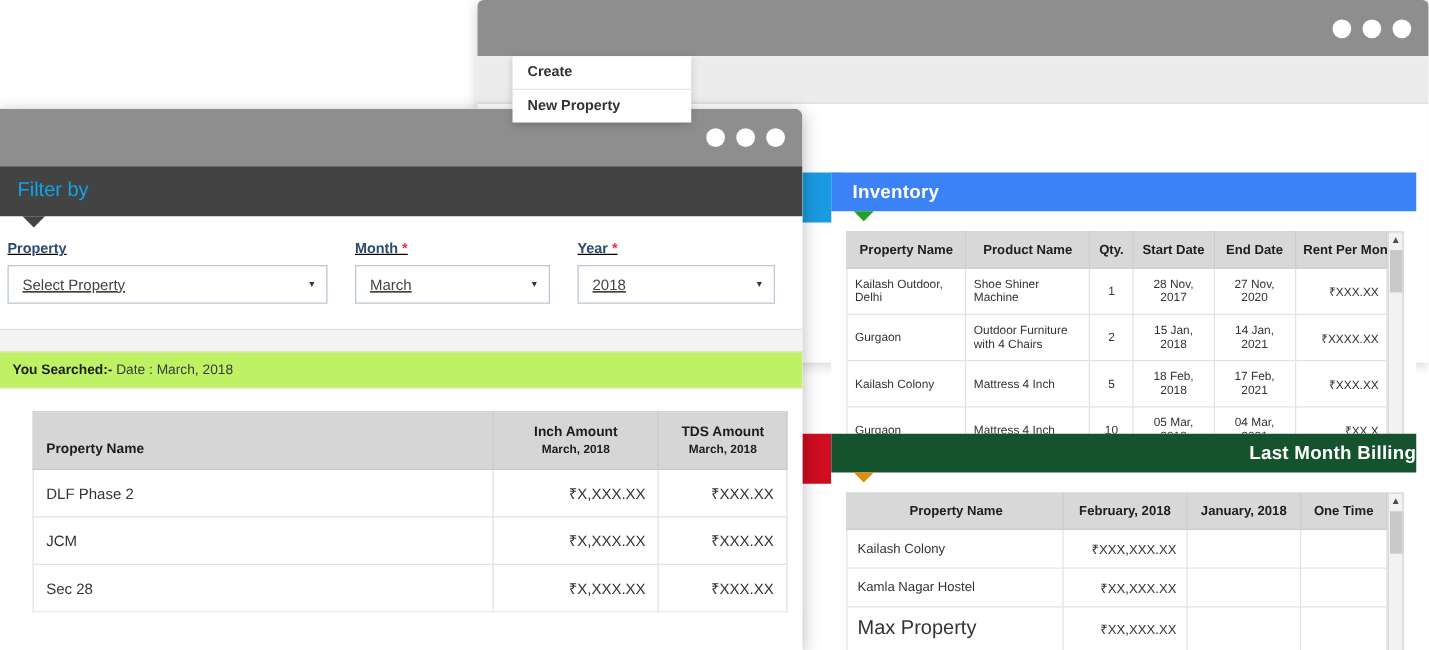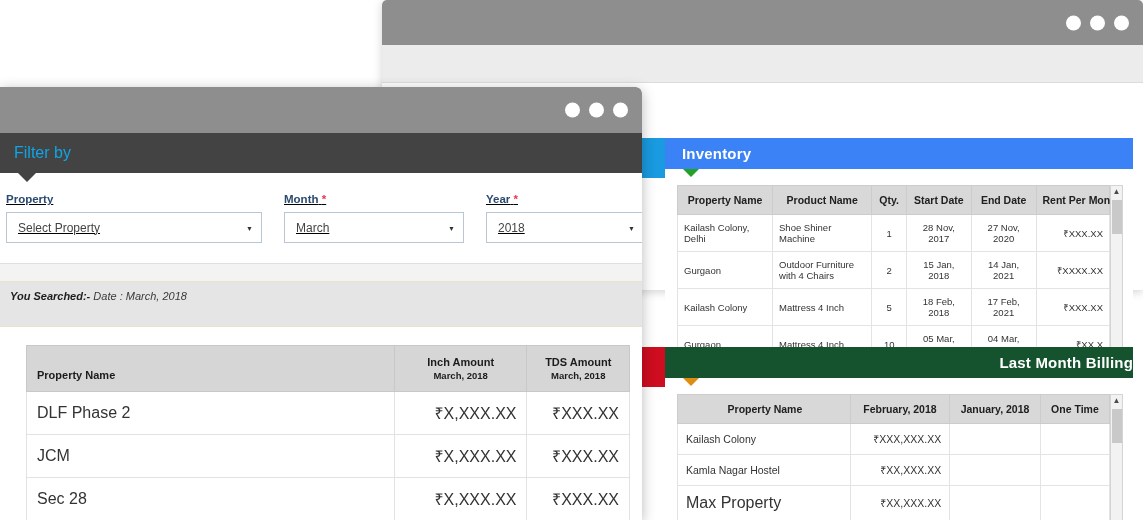--- a/index.html
+++ b/index.html
@@ -157,30 +157,30 @@
     border: 1px solid #b9c6d4; background: #ffffff;
     height: 31px; display: flex; align-items: center;
     padding: 0 22px 0 11px;
     font-size: 12px; color: #444444;
   }
   .sel:after {
     content: "\25BC"; position: absolute; right: 8px; top: 50%;
     transform: translateY(-50%); font-size: 7px; color: #333333;
   }
   #sel-property { width: 256px; }
-  #sel-month    { width: 180px; }
+  #sel-month    { width: 156px; }
   #sel-year     { width: 158px; }
 
   .gap-strip { height: 17px; background: #f3f3f3; }
 
   .searched {
-    background: #e5e5e5; border-top: 1px solid #f0dfcb;
+    background: #bef264; border-top: 1px solid #f0dfcb;
     border-bottom: 1px solid #f0dfcb;
-    padding: 8px 0 24px 10px;
-    font-size: 11px; color: #3a3a3a; font-style: italic;
+    padding: 8px 0 8px 10px;
+    font-size: 11px; color: #3a3a3a;
   }
   .searched b { color: #1d1d1d; }
 
   .result-body { background: #ffffff; padding: 18px 12px 0 26px; }
   .company {
     color: #3f9c23; font-size: 17px; font-weight: bold;
     margin: 6px 0 13px 0;
   }
 
   table.rtable { border-collapse: collapse; width: 100%; table-layout: fixed; }
@@ -189,21 +189,21 @@
     border: 1px solid #c8c8c8;
     font-size: 11px; font-weight: bold;
     padding: 10px 10px; vertical-align: bottom;
   }
   table.rtable th .sub {
     display: block; font-size: 9.5px; font-weight: bold;
     margin-top: 2px;
   }
   table.rtable td {
     border: 1px solid #e2e2e2;
-    font-size: 16px; color: #333333;
+    font-size: 12px; color: #333333;
     padding: 10px 10px;
   }
 
   .clip-bottom { position: relative; overflow: hidden; }
 </style>
 </head>
 <body>
 
 <div id="stage">
 
@@ -211,20 +211,24 @@
     <div class="win-bar">
       <div class="dots">
         <span class="dot"></span>
         <span class="dot"></span>
         <span class="dot"></span>
       </div>
     </div>
     <div class="body">
       <div class="subbar"></div>
 
+      <div class="menu">
+        <div class="menu-item">Create</div>
+        <div class="menu-item">New Property</div>
+      </div>
 
       <div class="hidden-panel" id="panel-blue"></div>
       <div class="hidden-panel" id="panel-red"></div>
 
       <div class="panel" style="left:283px; top:93px; width:468px;">
         <div class="panel-head head-green">
           <span class="title">Inventory</span>
         </div>
         <div class="panel-body">
           <div class="scroll-wrap" style="padding-right:13px;">
@@ -242,21 +246,21 @@
                   <th class="al">Property Name</th>
                   <th class="al">Product Name</th>
                   <th class="ac">Qty.</th>
                   <th class="ac">Start Date</th>
                   <th class="ac">End Date</th>
                   <th class="ac">Rent Per Month</th>
                 </tr>
               </thead>
               <tbody>
                 <tr>
-                  <td class="al">Kailash Colony, Delhi</td>
+                  <td class="al">Kailash Outdoor, Delhi</td>
                   <td class="al">Shoe Shiner Machine</td>
                   <td class="ac">1</td>
                   <td class="ac">28 Nov, 2017</td>
                   <td class="ac">27 Nov, 2020</td>
                   <td class="ar">₹XXX.XX</td>
                 </tr>
                 <tr>
                   <td class="al">Gurgaon</td>
                   <td class="al">Outdoor Furniture with 4 Chairs</td>
                   <td class="ac">2</td>

